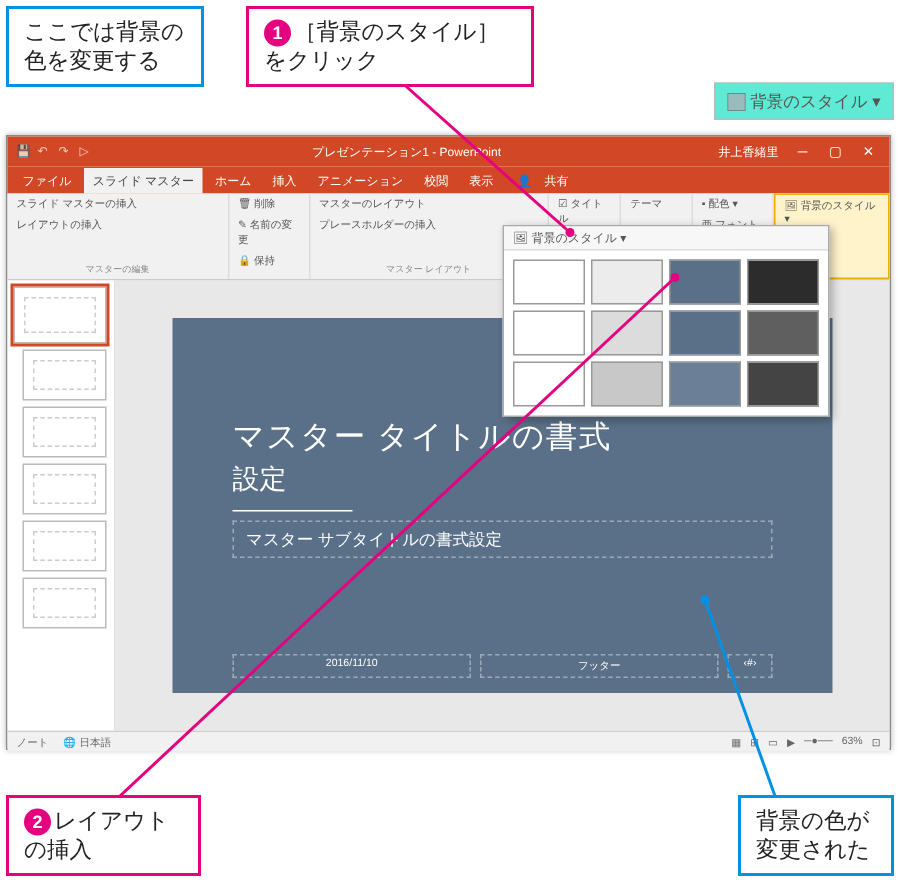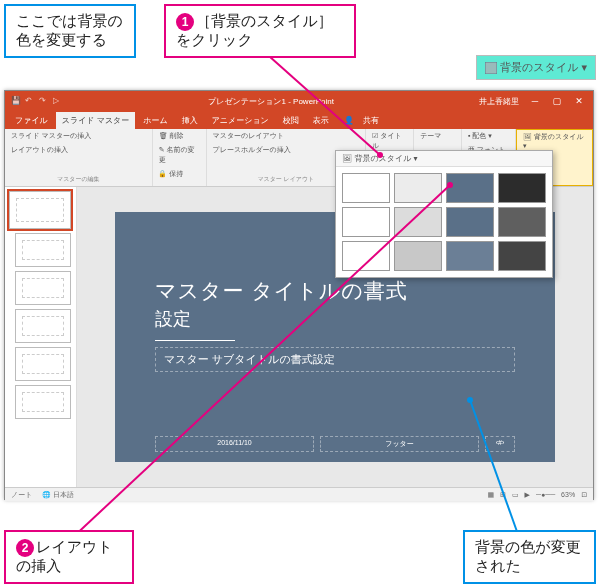--- a/index.html
+++ b/index.html
@@ -4,21 +4,21 @@
 <style>
 *{margin:0;padding:0;box-sizing:border-box;font-family:"Yu Gothic UI","Meiryo",sans-serif}
 body{width:600px;height:588px;background:#fff;position:relative;overflow:hidden}
 .annot{position:absolute;border:2px solid;padding:6px 10px;font-size:15px;background:#fff;z-index:100}
 .annot.blue{border-color:#0091e6;color:#222}
 .annot.pink{border-color:#e4007f;color:#222}
 .circ{display:inline-block;width:18px;height:18px;border-radius:50%;background:#e4007f;color:#fff;text-align:center;line-height:18px;font-size:12px;font-weight:bold;margin-right:2px}
 #a1{left:4px;top:4px;width:132px}
 #a2{left:164px;top:4px;width:192px}
 #a3{left:4px;bottom:4px;width:130px}
-#a4{right:4px;bottom:4px;width:133px}
+#a4{right:4px;bottom:4px;width:104px}
 .bgstyle-btn{position:absolute;right:4px;top:55px;border:1px solid #bbb;background:#5eead4;font-size:11px;padding:4px 8px;color:#555;z-index:90}
 .bgstyle-btn svg{vertical-align:middle}
 .ppwin{position:absolute;left:4px;top:90px;width:590px;height:410px;background:#fff;border:1px solid #888;box-shadow:0 0 4px rgba(0,0,0,.3)}
 .titlebar{height:20px;background:#d24726;display:flex;align-items:center;font-size:8px;color:#fff}
 .qat{display:flex;gap:4px;padding-left:6px}
 .qat span{width:10px;height:10px;opacity:.7}
 .wintitle{flex:1;text-align:center;font-size:8px}
 .winctrl{display:flex;gap:2px;padding-right:4px}
 .winctrl span{width:20px;text-align:center;font-size:9px}
 .ribbon-tabs{height:18px;background:#d24726;display:flex;align-items:flex-end;font-size:8px;color:#fff;padding-left:4px;gap:2px}

